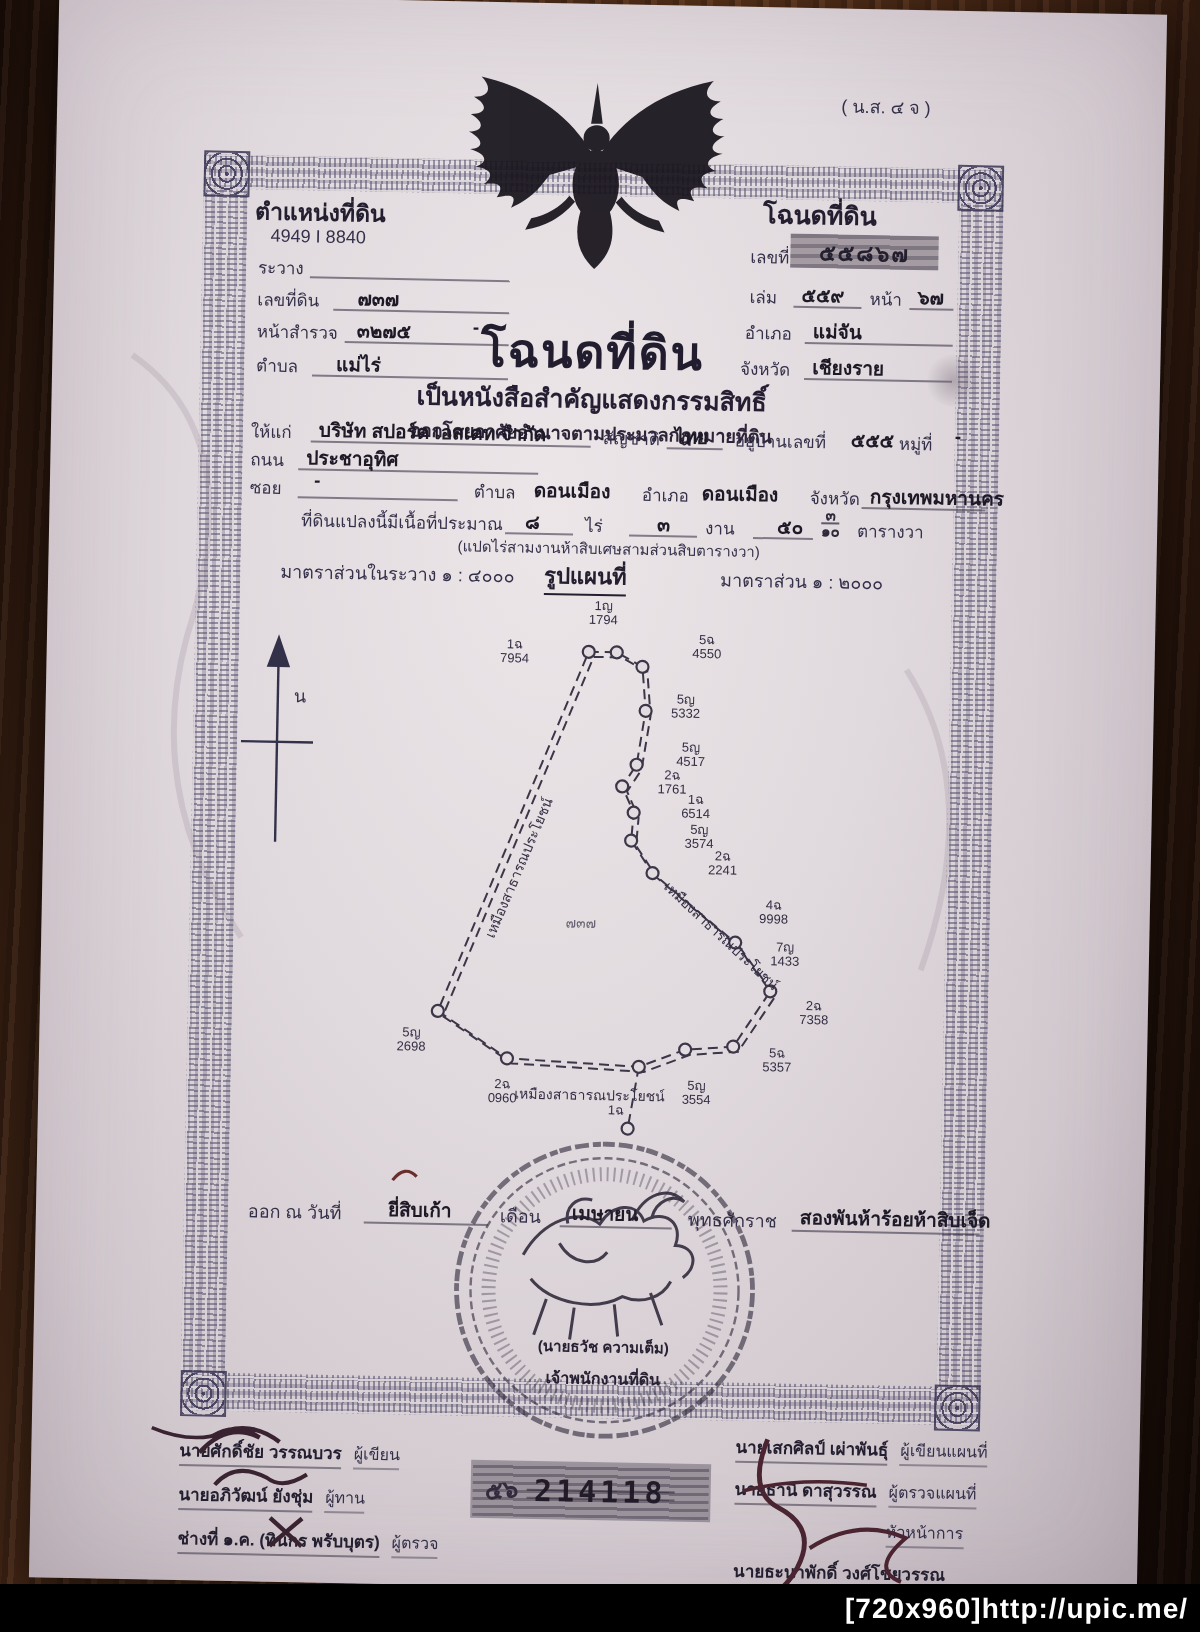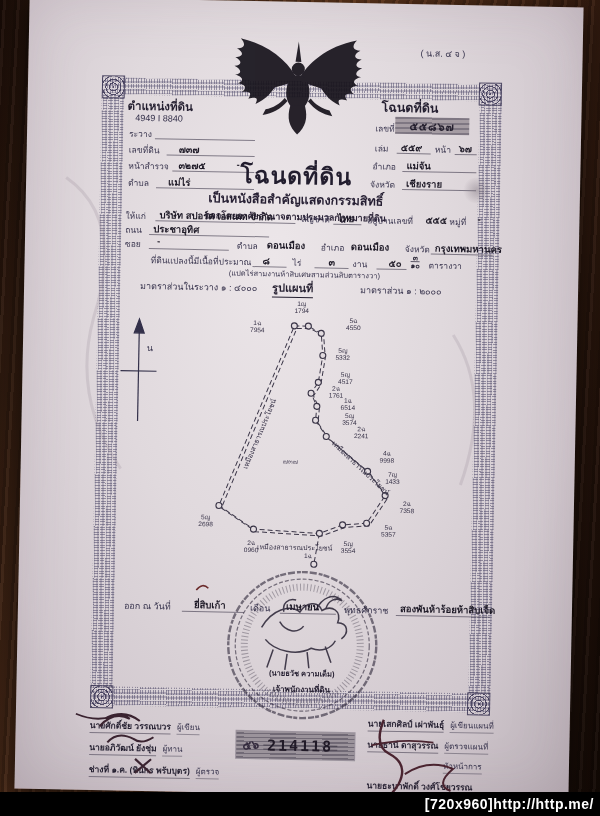--- a/index.html
+++ b/index.html
@@ -388,14 +388,14 @@
       <path d="M430,330 q40,60 10,150"></path>
     </g>
   </svg>
 
   <div class="stain" style="left:322px;top:12px;width:26px;height:20px;background:radial-gradient(circle,#7a5a3causer 0%,#7a5a3a88 0%,transparent 70%);"></div>
   <div class="stain" style="left:436px;top:172px;width:30px;height:26px;background:radial-gradient(circle,#6f646f66 0%,transparent 70%);"></div>
 
 </div>
 
 <div id="blackbar">
-  <span id="watermark">[720x960]http://http.me/</span>
+  <span id="watermark">[720x960]http://upic.me/</span>
 </div>
 
 </body></html>

